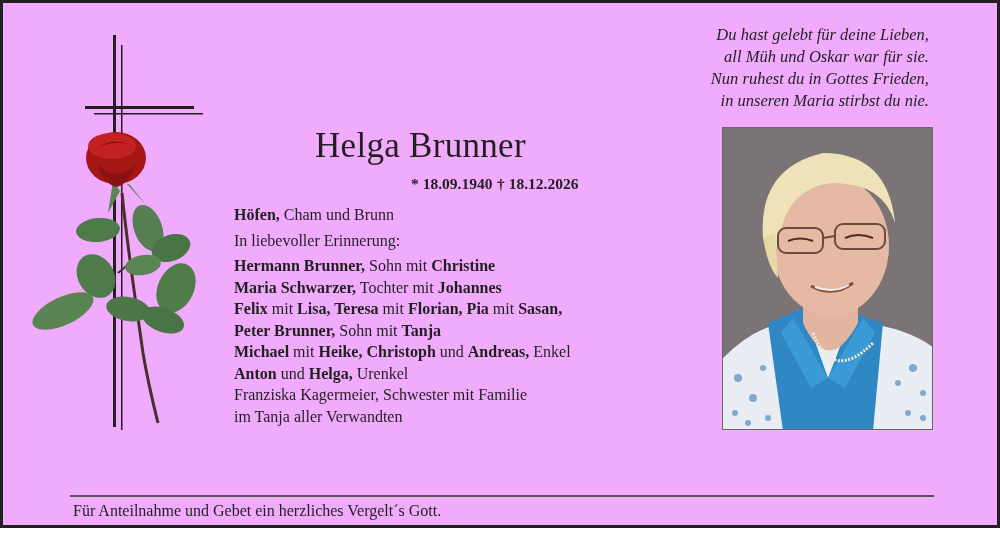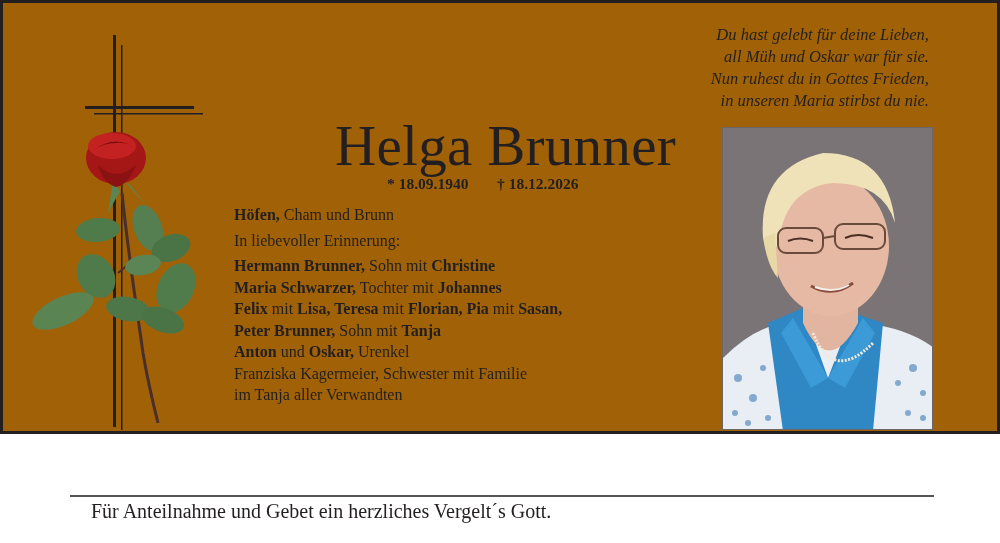--- a/index.html
+++ b/index.html
@@ -1,50 +1,50 @@
 <!DOCTYPE html>
 <html><head>
   <meta charset="utf-8">
   <style>
     * { margin: 0; padding: 0; box-sizing: border-box; }
     html, body { width: 1000px; height: 543px; background: #ffffff; overflow: hidden; }
     body { font-family: "Liberation Serif", "DejaVu Serif", serif; color: #231f20; }
     .frame {
-      position: absolute; left: 0; top: 0; width: 1000px; height: 434px;
-      border: 3px solid #231f20; background: #a16207;
+      position: absolute; left: 0; top: 0; width: 1000px; height: 528px;
+      border: 3px solid #231f20; background: #f0abfc;
     }
     .poem {
       position: absolute; right: 68px; top: 21px; text-align: right;
       font-style: italic; font-size: 16.5px; line-height: 22px; color: #231f20;
     }
     .poem div { white-space: nowrap; }
     .name {
       position: absolute; left: 312px; top: 117px;
-      font-size: 57px; line-height: 52px; letter-spacing: 0.3px; white-space: nowrap; margin-left: 20px;
+      font-size: 35px; line-height: 52px; letter-spacing: 0.3px; white-space: nowrap;
     }
     .dates {
       position: absolute; top: 172px; font-weight: bold; font-size: 15.5px; white-space: nowrap;
     }
-    .birth { left: 384px; font-family: Liberation Serif, serif; }
+    .birth { left: 408px; font-family: Liberation Serif, serif; }
     .death { left: 494px; }
     .body-text {
       position: absolute; left: 231px; top: 201px; font-size: 16px; line-height: 21.5px;
     }
     .body-text .line { white-space: nowrap; }
     .body-text .gap { height: 4px; }
     b { font-weight: bold; margin-top: 12px; }
     .service {
       position: absolute; left: 70px; top: 439px; font-size: 16px; line-height: 22px;
       letter-spacing: -0.35px; white-space: nowrap;
     }
     .divider {
       position: absolute; left: 67px; top: 492px; width: 864px; height: 2px; background: #555;
     }
     .thanks {
-      position: absolute; left: 70px; top: 497px; font-size: 20px; line-height: 22px; white-space: nowrap; margin-left: 18px;
+      position: absolute; left: 70px; top: 497px; font-size: 16px; line-height: 22px; white-space: nowrap;
     }
     .cross-rose { position: absolute; left: 25px; top: 30px; width: 180px; height: 400px; }
     .photo {
       position: absolute; left: 719px; top: 124px; width: 211px; height: 303px;
       background: #7a7476; overflow: hidden; border: 1px solid #6d6668;
     }
   </style>
 </head>
 <body>
 
@@ -92,21 +92,22 @@
 
   <div class="body-text">
     <div class="line"><b>Höfen,</b><span> Cham und Brunn</span></div>
     <div class="gap"></div>
     <div class="line">In liebevoller Erinnerung:</div>
     <div class="gap"></div>
     <div class="line"><b>Hermann Brunner,</b><span> Sohn mit </span><b>Christine</b></div>
     <div class="line"><b>Maria Schwarzer,</b><span> Tochter mit </span><b>Johannes</b></div>
     <div class="line"><b>Felix</b><span> mit </span><b>Lisa, Teresa</b><span> mit </span><b>Florian, Pia</b><span> mit </span><b>Sasan,</b></div>
     <div class="line"><b>Peter Brunner,</b><span> Sohn mit </span><b>Tanja</b></div>
-    <div class="line"><b>Anton</b><span> und </span><b>Oskar,</b><span> Urenkel</span></div>
+    <div class="line"><b>Michael</b><span> mit </span><b>Heike, Christoph</b><span> und </span><b>Andreas,</b><span> Enkel</span></div>
+    <div class="line"><b>Anton</b><span> und </span><b>Helga,</b><span> Urenkel</span></div>
     <div class="line">Franziska Kagermeier, Schwester mit Familie</div>
     <div class="line">im Tanja aller Verwandten</div>
   </div>
 
   <div class="photo">
     <svg width="211" height="303" viewBox="0 0 211 303" xmlns="http://www.w3.org/2000/svg">
       <rect width="211" height="303" fill="#7a7476"></rect>
 
       <path d="M0 230 Q 40 190 80 195 L 140 195 Q 185 200 211 220 L 211 303 L 0 303 Z" fill="#e8eef4"></path>
       <g fill="#5a8cc0" opacity="0.7">

